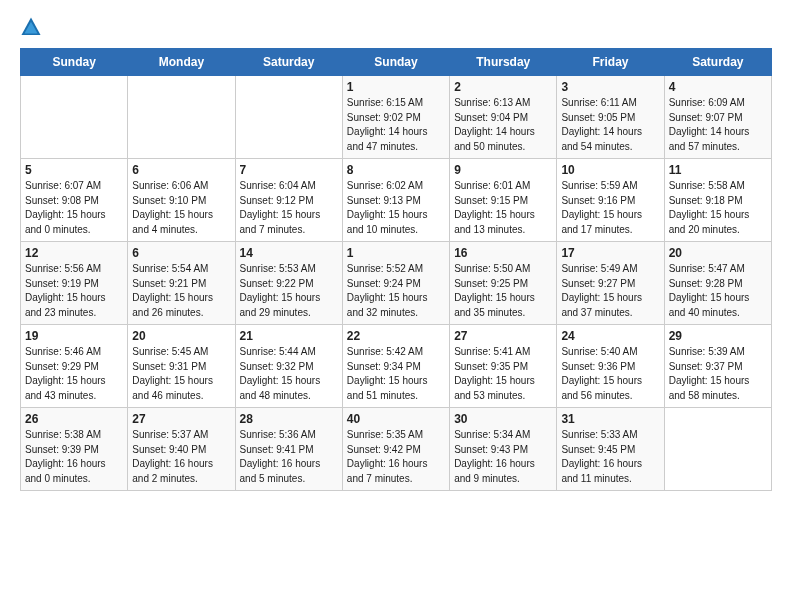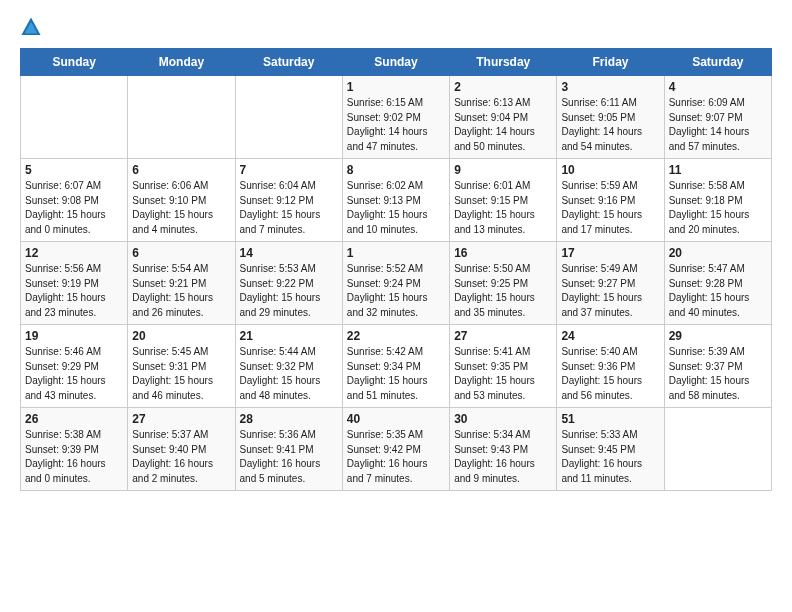--- a/index.html
+++ b/index.html
@@ -246,19 +246,19 @@
         </td>
         <td>
           <span class="day-number">40</span>
           <div class="day-info">Sunrise: 5:35 AM<br>Sunset: 9:42 PM<br>Daylight: 16 hours and 7 minutes.</div>
         </td>
         <td>
           <span class="day-number">30</span>
           <div class="day-info">Sunrise: 5:34 AM<br>Sunset: 9:43 PM<br>Daylight: 16 hours and 9 minutes.</div>
         </td>
         <td>
-          <span class="day-number">51</span>
+          <span class="day-number">31</span>
           <div class="day-info">Sunrise: 5:33 AM<br>Sunset: 9:45 PM<br>Daylight: 16 hours and 11 minutes.</div>
         </td>
         <td class="empty-cell"></td>
       </tr>
     </tbody>
 </table>
 
 </body></html>

